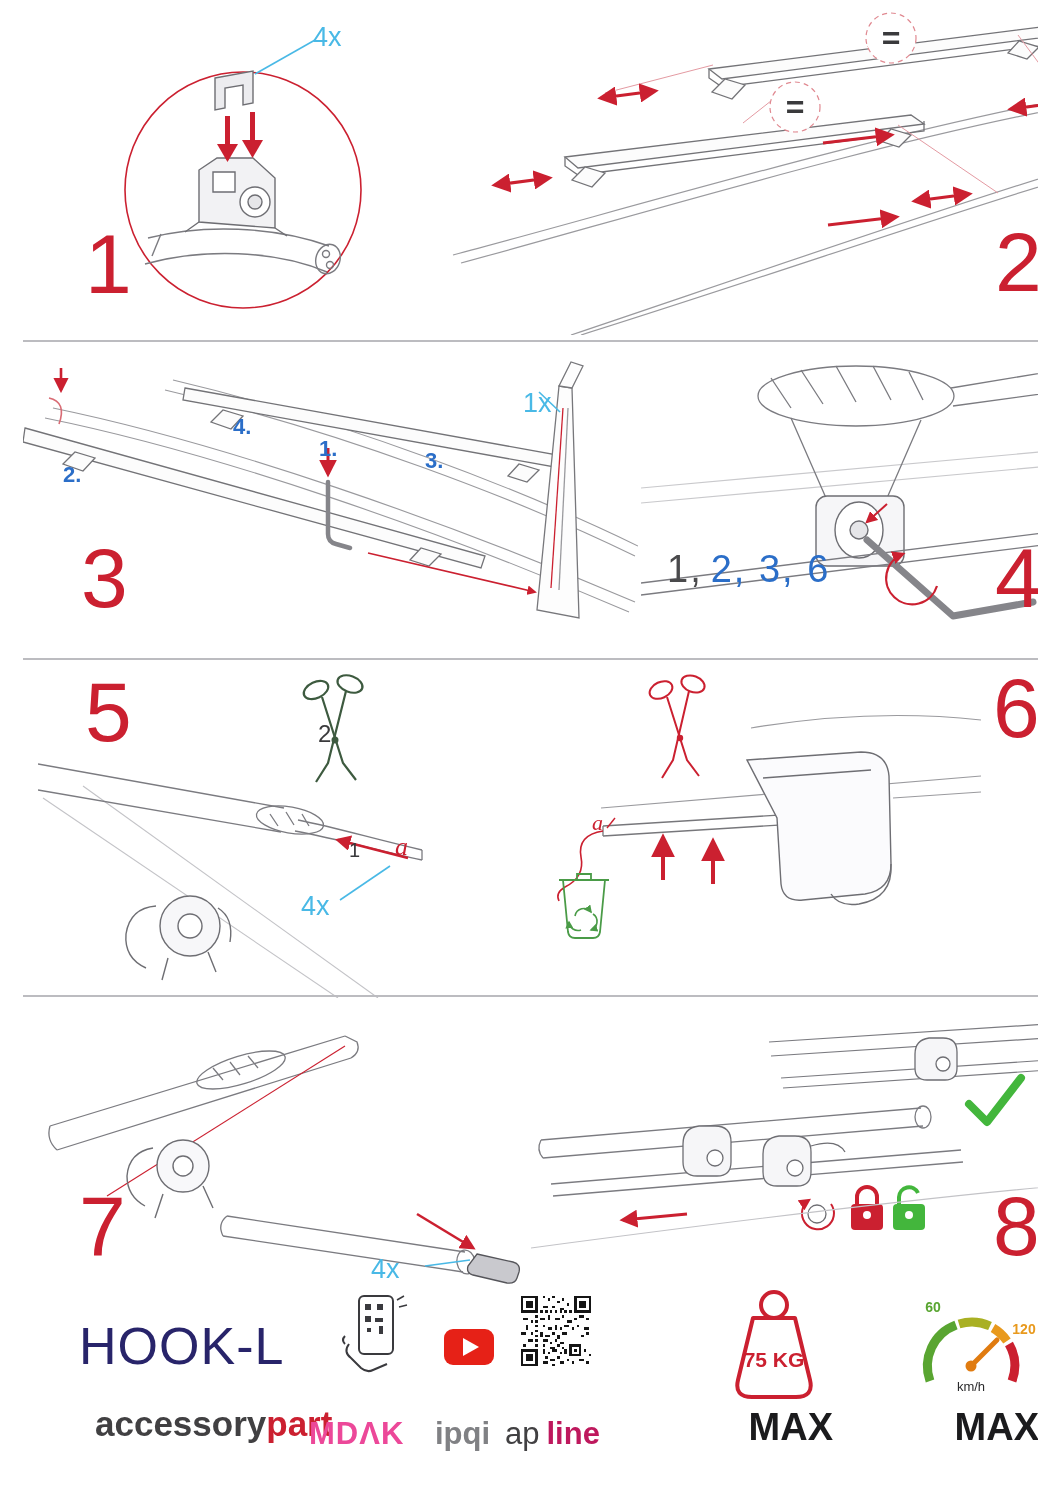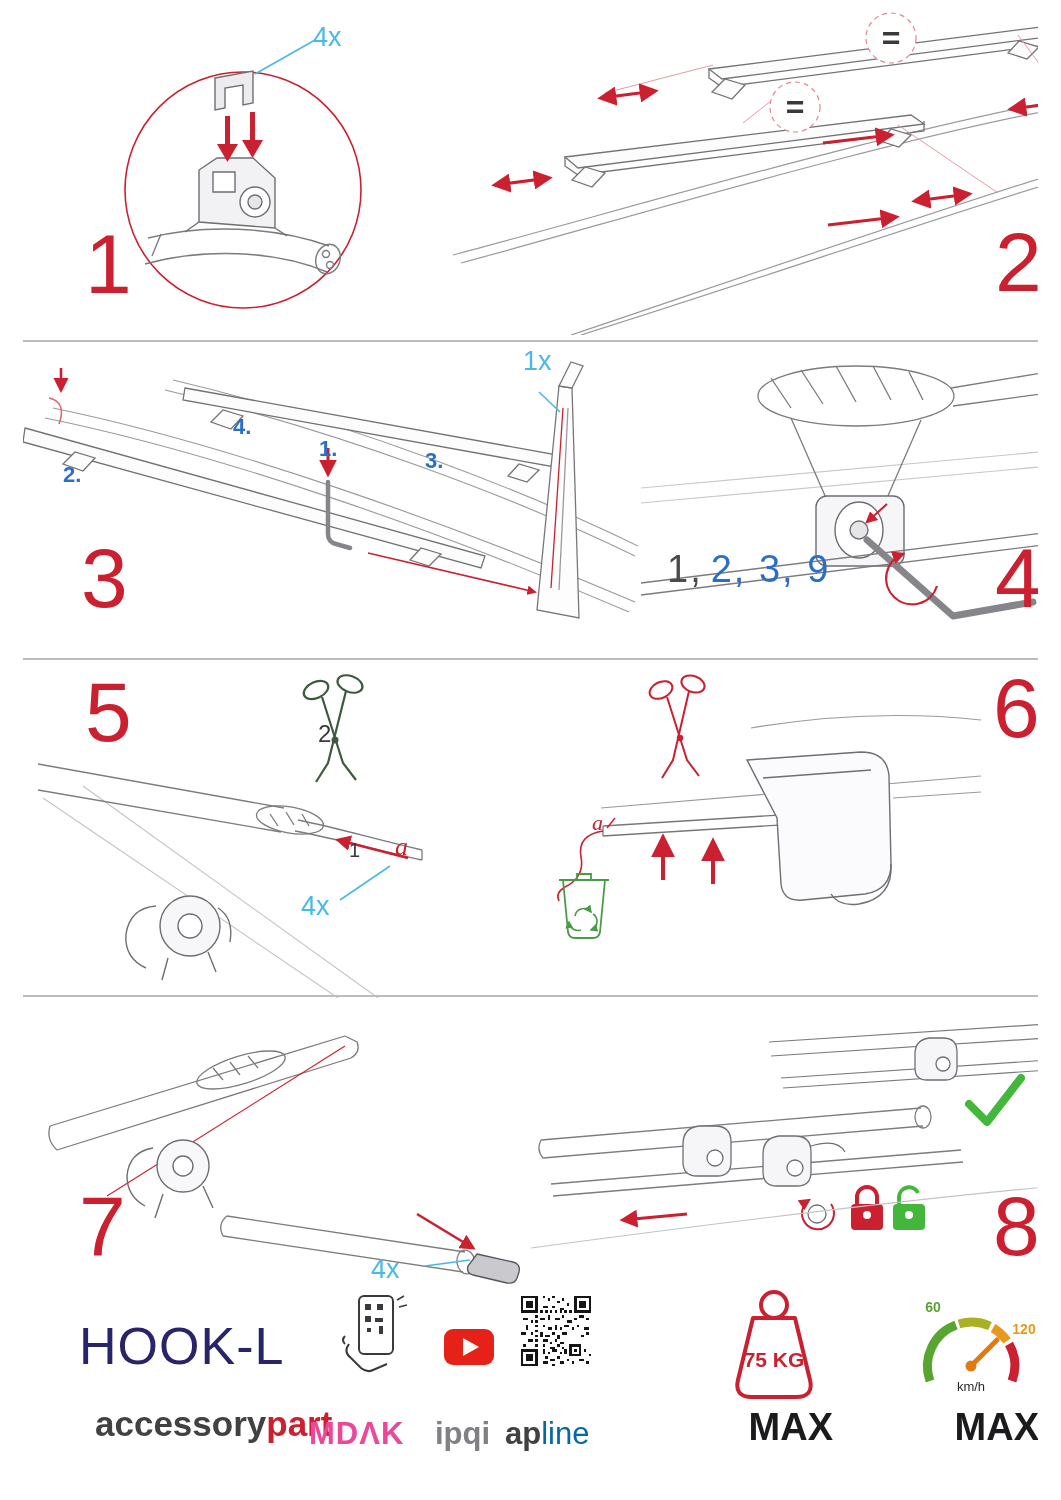--- a/index.html
+++ b/index.html
@@ -18,22 +18,22 @@
   .seq { position:absolute; font-size:38px; font-weight:400; letter-spacing:2px; line-height:1; }
   .seq .g { color:#4a4a4c; }
   .seq .b { color:#2b6ec8; margin-left:8px; }
   .brand-product { position:absolute; font-size:52px; font-weight:400; color:#28246a; letter-spacing:1px; line-height:1; }
   .brand-line { position:absolute; font-size:35px; font-weight:700; line-height:1; }
   .brand-line .g { color:#414042; }
   .brand-line .r { color:#cb2030; }
   .logo-text { position:absolute; font-size:31px; line-height:1; }
   .logo-mdak { font-weight:700; color:#ec4899; letter-spacing:1px;text-align:center; }
   .logo-ipqi { font-weight:700; color:#808184; }
-  .logo-ap { color:#414042; font-weight:700; }
-  .logo-line { color:#0369a1; font-weight:400; }
+  .logo-ap { color:#414042; font-weight:400; }
+  .logo-line { color:#be185d; font-weight:700;margin-left:7px; }
   .max-label { position:absolute; font-size:38px; font-weight:700; color:#1b1b1d; text-align:right; line-height:1; }
 </style>
 </head>
 <body>
 
 <div id="page">
 
   <svg class="abs" style="left:80px;top:18px" width="280" height="305" viewBox="0 0 280 305">
     <circle cx="140" cy="172" r="118" stroke="#cb2030" stroke-width="1.6" fill="none"></circle>
     <g stroke="#7b7b80" fill="none" stroke-width="1.4">
@@ -149,21 +149,21 @@
     </g>
     <g stroke="#77777b" fill="#fdfdfd" stroke-width="1.3">
       <path d="M536 38 L514 262 L556 270 L549 40 Z"></path>
       <path d="M536 38 L549 40 L560 18 L548 14 Z"></path>
       <line x1="540" y1="60" x2="528" y2="240" stroke="#cb2030"></line>
       <line x1="545" y1="60" x2="536" y2="242" stroke="#9a9a9e"></line>
     </g>
     <line x1="345" y1="205" x2="512" y2="244" stroke="#cb2030" stroke-width="1.6" marker-end="url(#a3r)"></line>
     <line x1="516" y1="44" x2="537" y2="64" stroke="#49b9e6" stroke-width="1.6"></line>
   </svg>
-  <span class="qty" style="left:500px;top:348px">1x</span>
+  <span class="qty" style="left:500px;top:390px">1x</span>
   <span class="blue-label" style="left:296px;top:438px">1.</span>
   <span class="blue-label" style="left:40px;top:464px">2.</span>
   <span class="blue-label" style="left:402px;top:450px">3.</span>
   <span class="blue-label" style="left:210px;top:416px">4.</span>
   <span class="step-num" style="left:58px;top:536px">3</span>
 
   <svg class="abs" style="left:618px;top:348px" width="443" height="315" viewBox="0 0 443 315">
     <defs>
       <marker id="a4r" viewBox="0 0 10 10" refX="8" refY="5" markerWidth="6" markerHeight="6" orient="auto-start-reverse">
         <path d="M0 0L10 5L0 10Z" fill="#cb2030"></path>
@@ -186,21 +186,21 @@
     </g>
     <g stroke="#7b7b80" fill="none" stroke-width="1.3">
       <path d="M0 235 L443 180"></path>
       <path d="M0 247 L443 192"></path>
     </g>
     <path d="M226 192 L312 268 L392 254" stroke="#85858a" stroke-width="7" fill="none" stroke-linecap="round" stroke-linejoin="round"></path>
     <path d="M296 238 A26 26 0 1 1 262 206" stroke="#cb2030" stroke-width="2.2" fill="none" marker-end="url(#a4r)"></path>
     <line x1="246" y1="156" x2="226" y2="174" stroke="#cb2030" stroke-width="2" marker-end="url(#a4r)"></line>
   </svg>
   <div class="seq" style="left:644px;top:550px">
-    <span class="g">1,</span><span class="b">2, 3, 9</span>
+    <span class="g">1,</span><span class="b">2, 3, 6</span>
   </div>
   <span class="step-num" style="left:972px;top:536px">4</span>
 
   <div class="divider" style="top:658px"></div>
 
   <svg class="abs" style="left:15px;top:668px" width="455" height="330" viewBox="0 0 455 330">
     <defs>
       <marker id="a5r" viewBox="0 0 10 10" refX="8" refY="5" markerWidth="6" markerHeight="6" orient="auto-start-reverse">
         <path d="M0 0L10 5L0 10Z" fill="#cb2030"></path>
       </marker>

